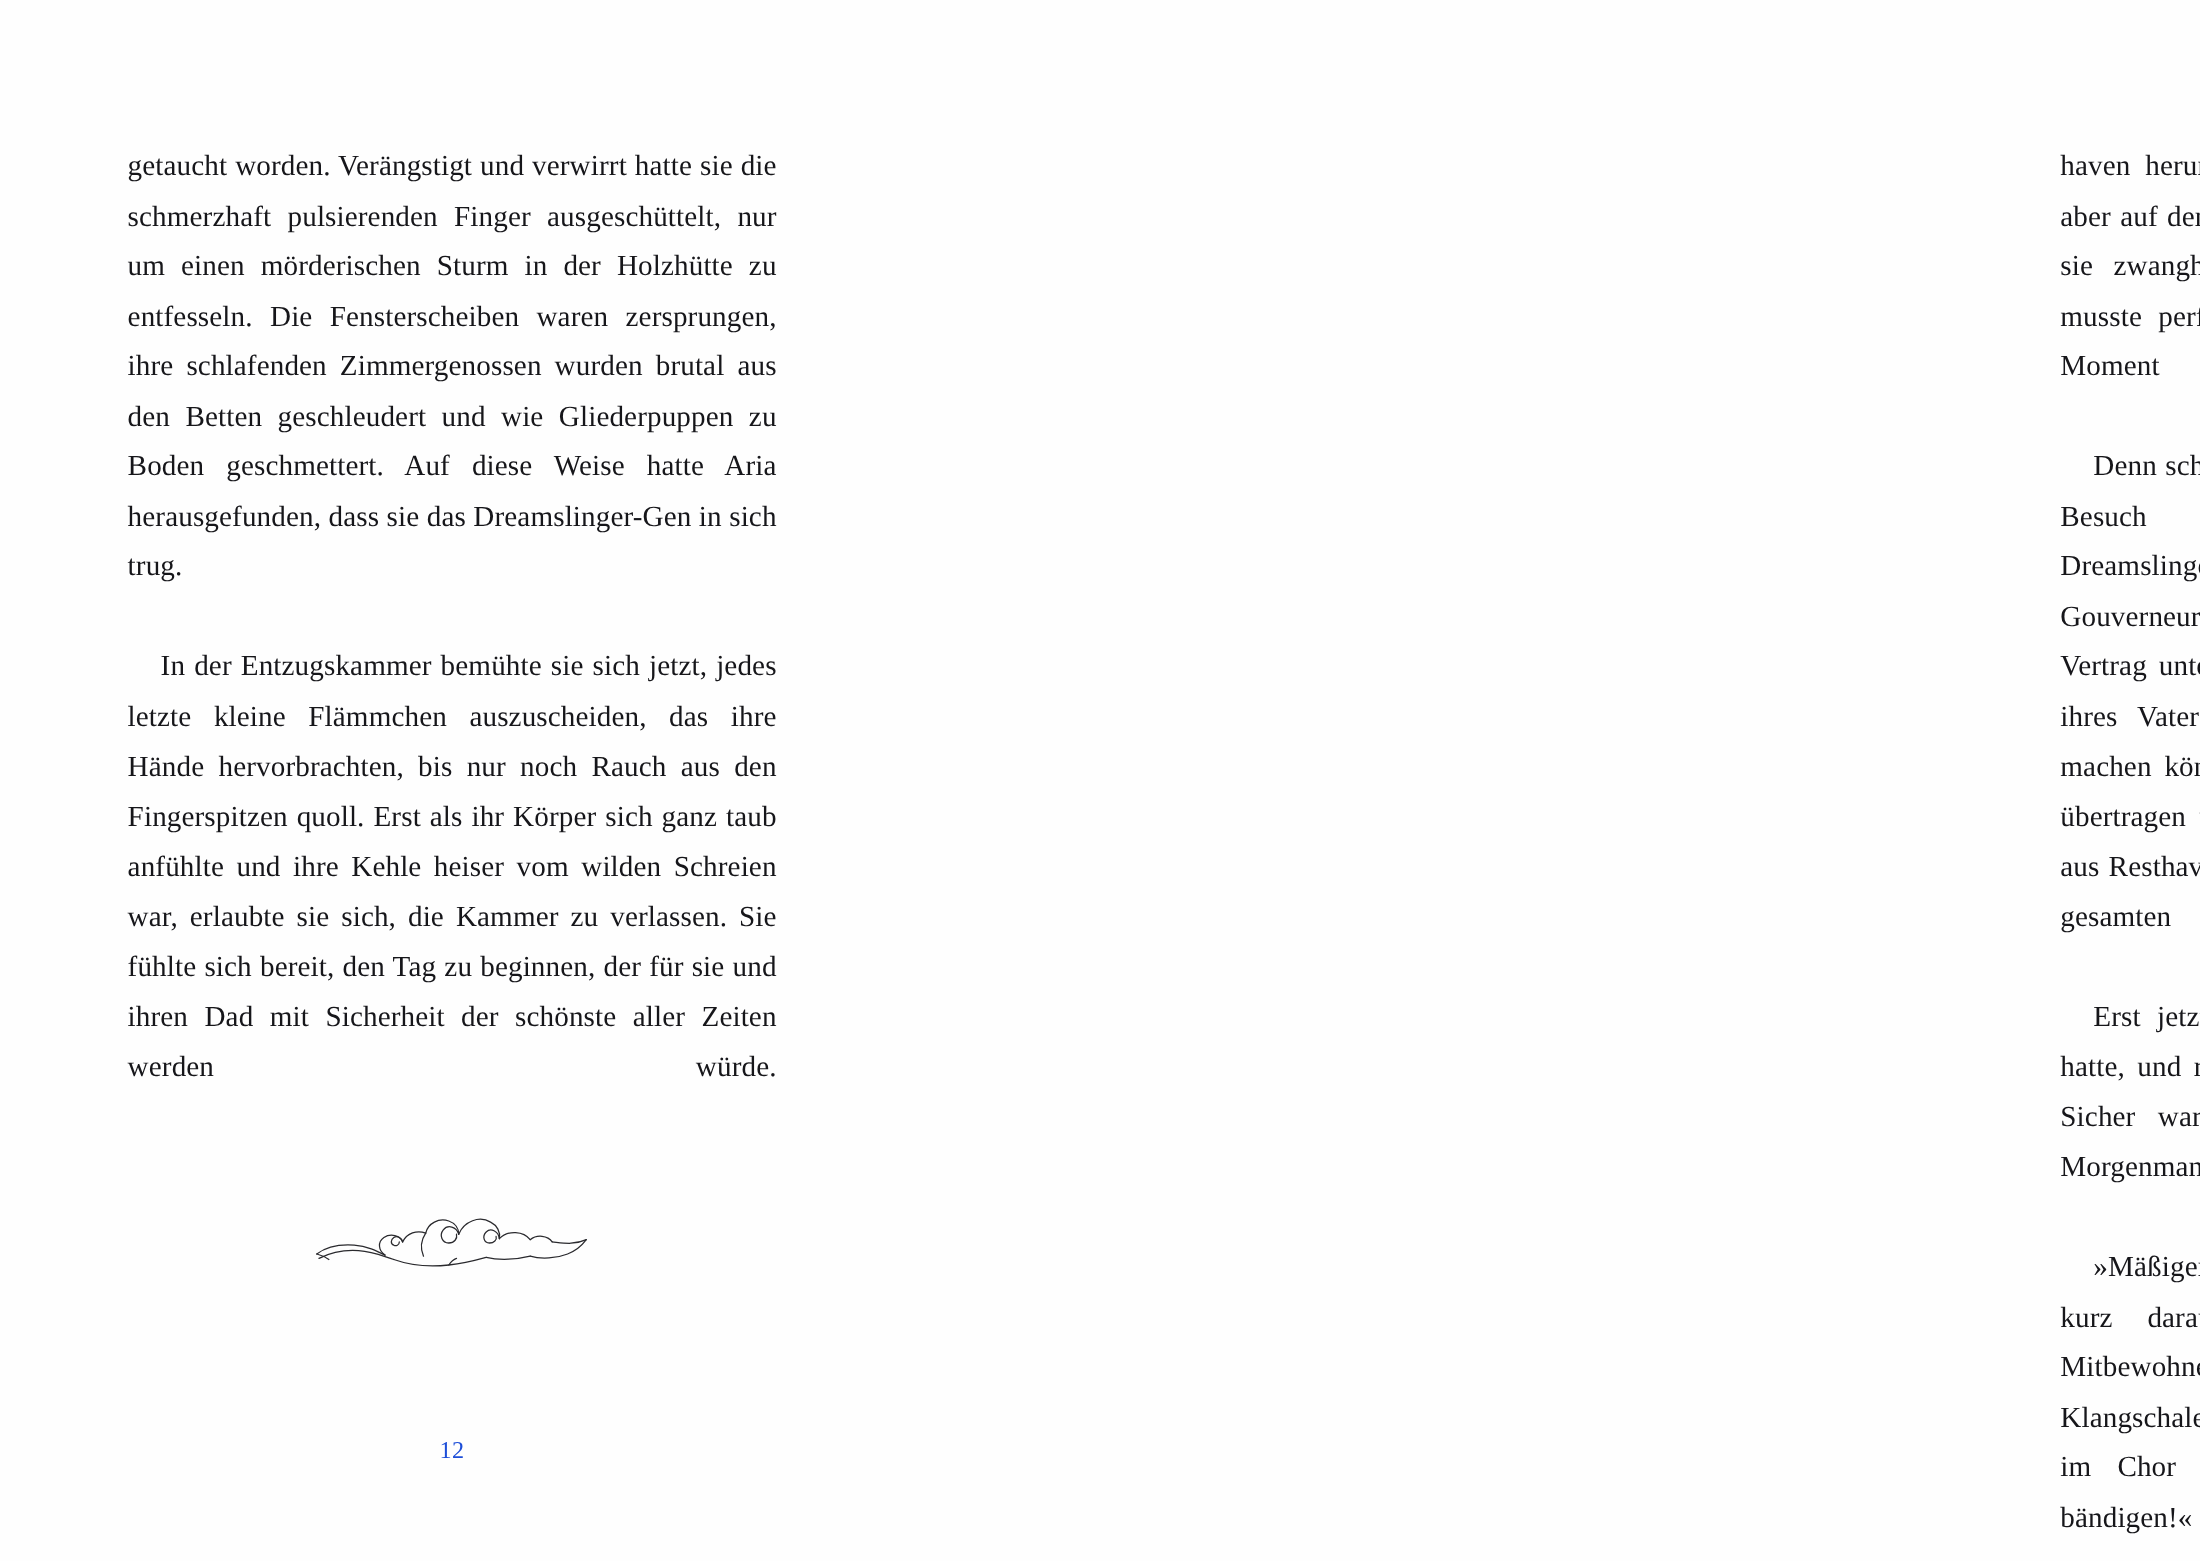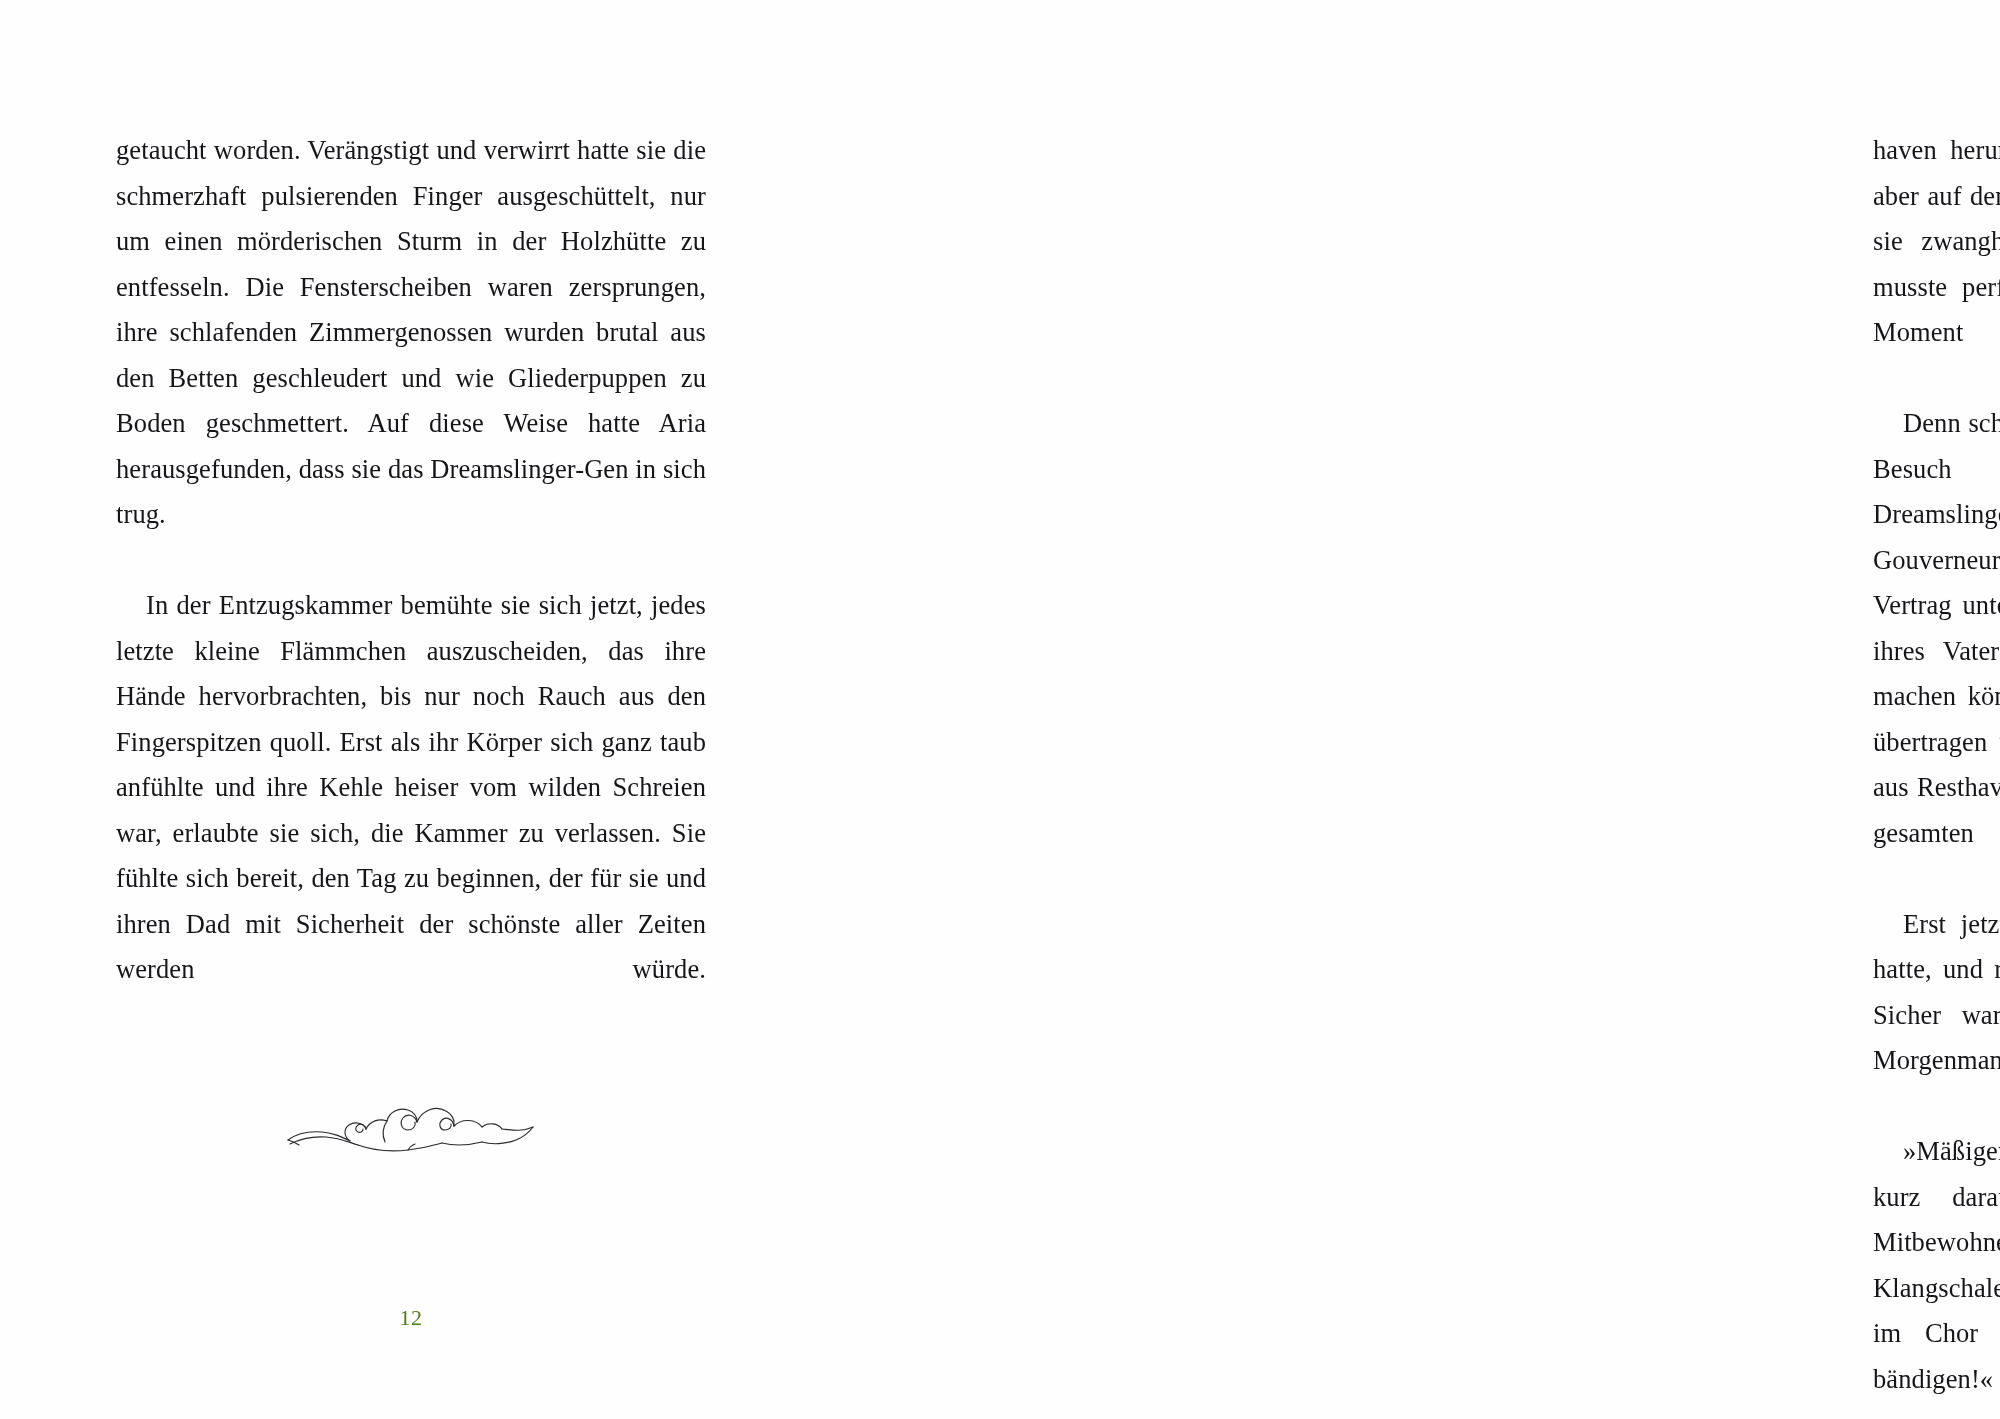--- a/index.html
+++ b/index.html
@@ -77,21 +77,21 @@
     width: 250px;
     height: 64px;
   }
 
   .folio {
     position: absolute;
     top: 1305px;
     width: 590px;
     text-align: center;
     font-size: 22px;
-    color: #4d7c0f;
+    color: #1d4ed8;
     letter-spacing: 0.5px;
   }
 
   .page-left  .folio { left: 116px; }
   .page-right .folio { left: 873px; }
 
   .gutter {
     position: absolute;
     left: 999px;
     top: 0;

